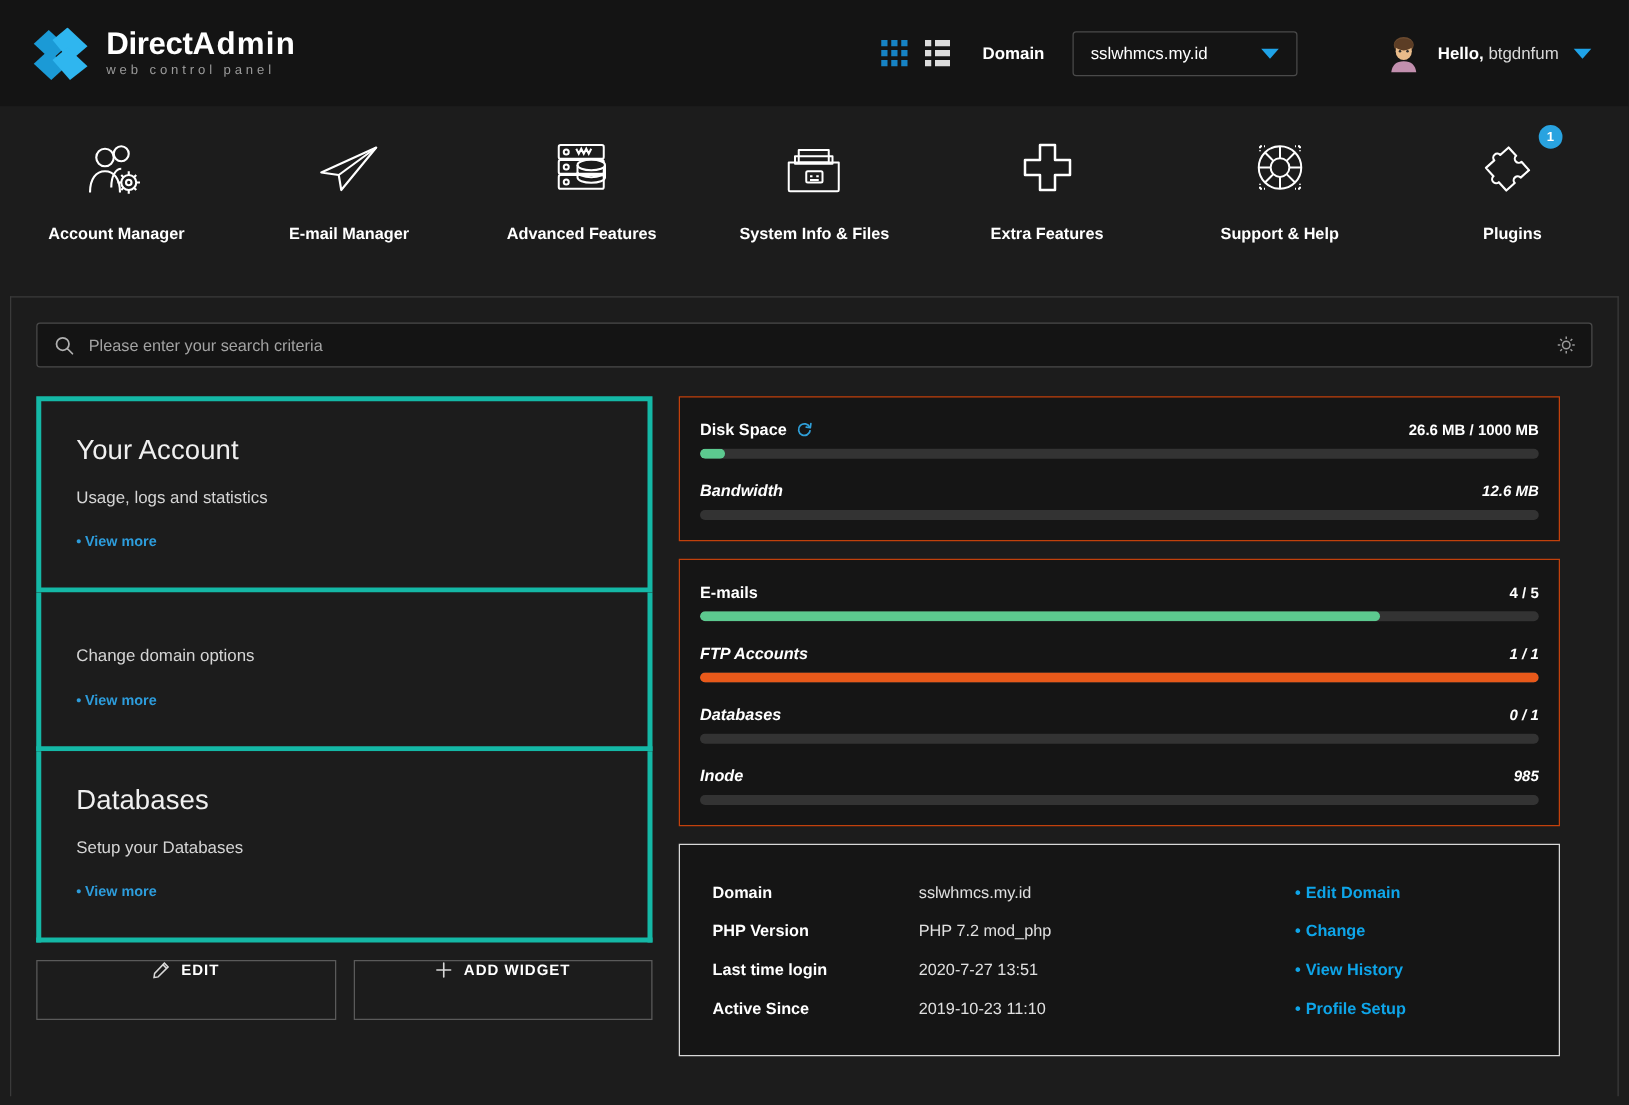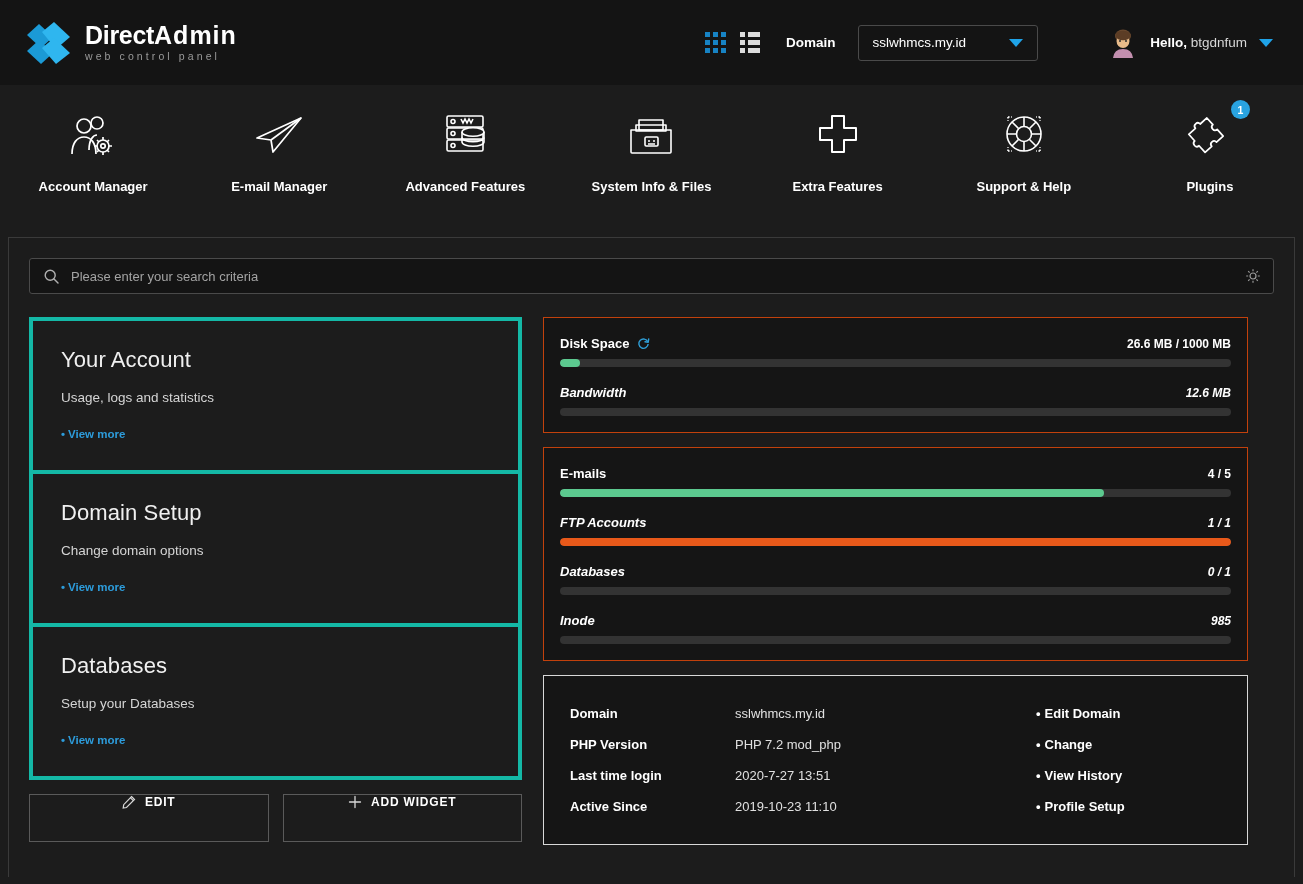--- a/index.html
+++ b/index.html
@@ -181,21 +181,21 @@
   .info-card {
     border: 1px solid #d8d8d8;
     background: #151515;
     padding: 22px 26px;
   }
   .info-table { width: 100%; border-collapse: collapse; }
   .info-table td { padding: 8px 0; vertical-align: middle; }
   .info-k { font-size: 13px; font-weight: bold; color: #ffffff; width: 165px; }
   .info-v { font-size: 13px; color: #e0e0e0; }
   .info-a {
-    font-size: 13px; font-weight: bold; color: #ffffff;
+    font-size: 13px; font-weight: bold; color: #0ea5e9;
     text-align: left; width: 185px; cursor: pointer;
   }
   .info-a .dot { margin-right: 4px; }
 </style>
 </head>
 <body>
 
 <div class="topbar">
   <div class="logo-wrap">
     <svg class="logo-mark" viewBox="0 0 48 42">
@@ -375,21 +375,20 @@
 
       <div class="widget-card">
         <div class="widget-title">Your Account</div>
         <div class="widget-sub">Usage, logs and statistics</div>
         <div class="viewmore">
           <span class="dot">•</span><span>View more</span>
         </div>
       </div>
 
       <div class="widget-card">
-        <div class="widget-title">Domain Setup</div>
         <div class="widget-sub">Change domain options</div>
         <div class="viewmore">
           <span class="dot">•</span><span>View more</span>
         </div>
       </div>
 
       <div class="widget-card">
         <div class="widget-title">Databases</div>
         <div class="widget-sub">Setup your Databases</div>
         <div class="viewmore">

